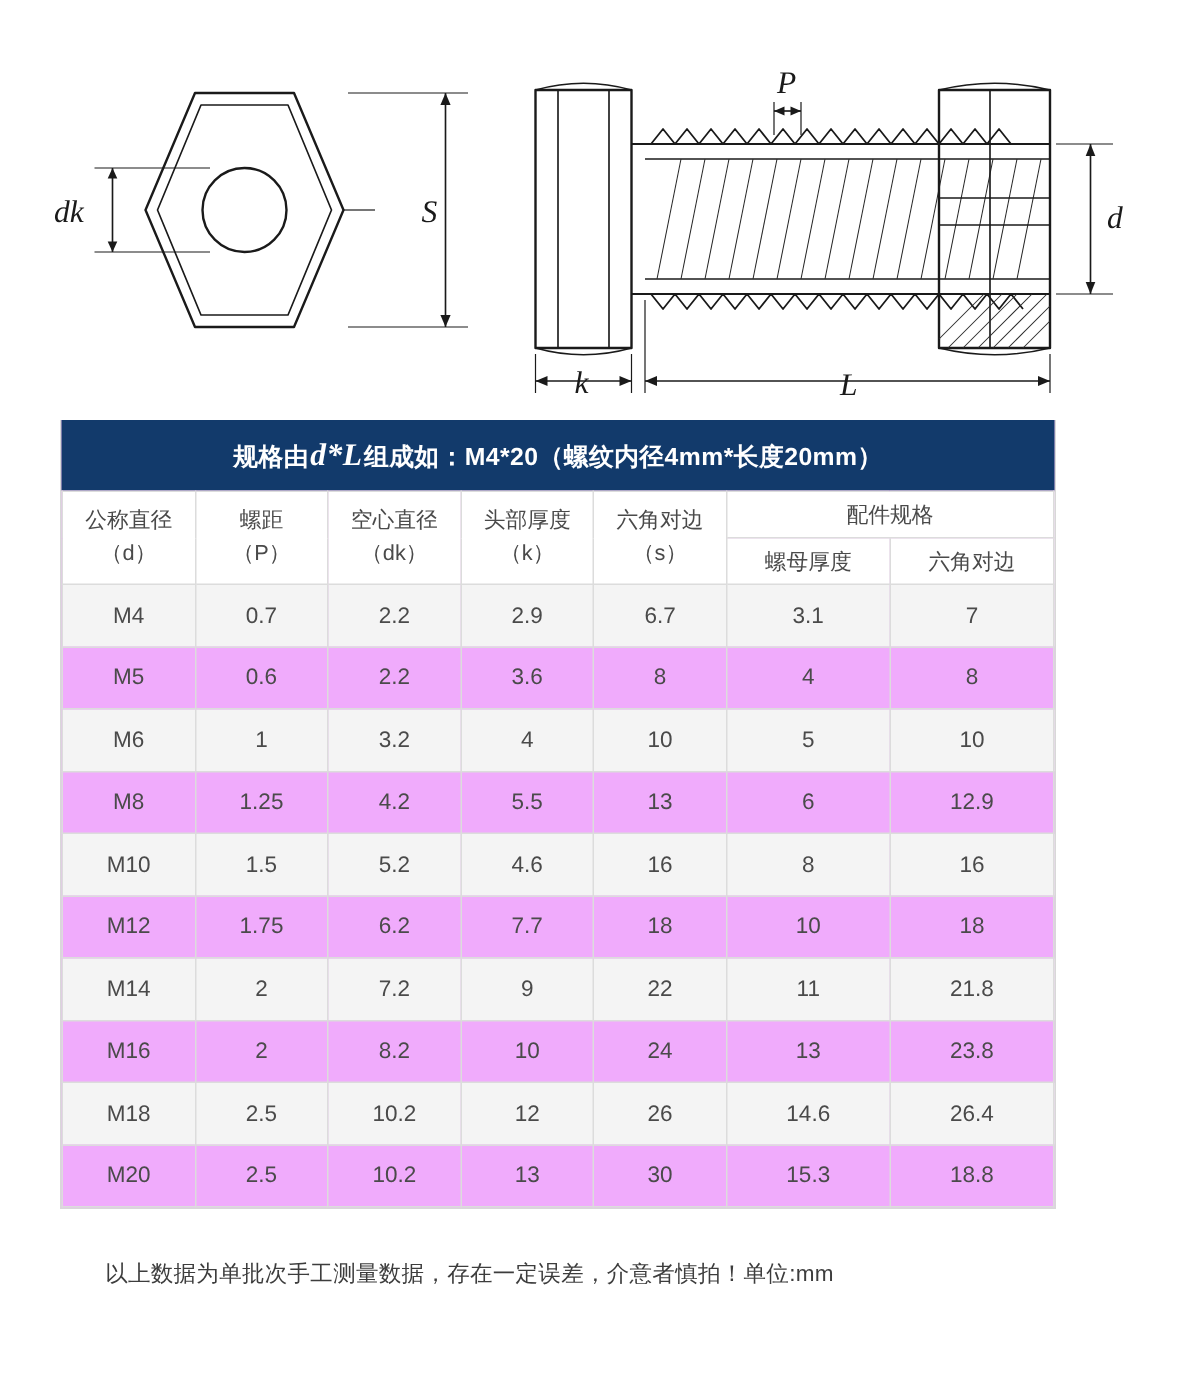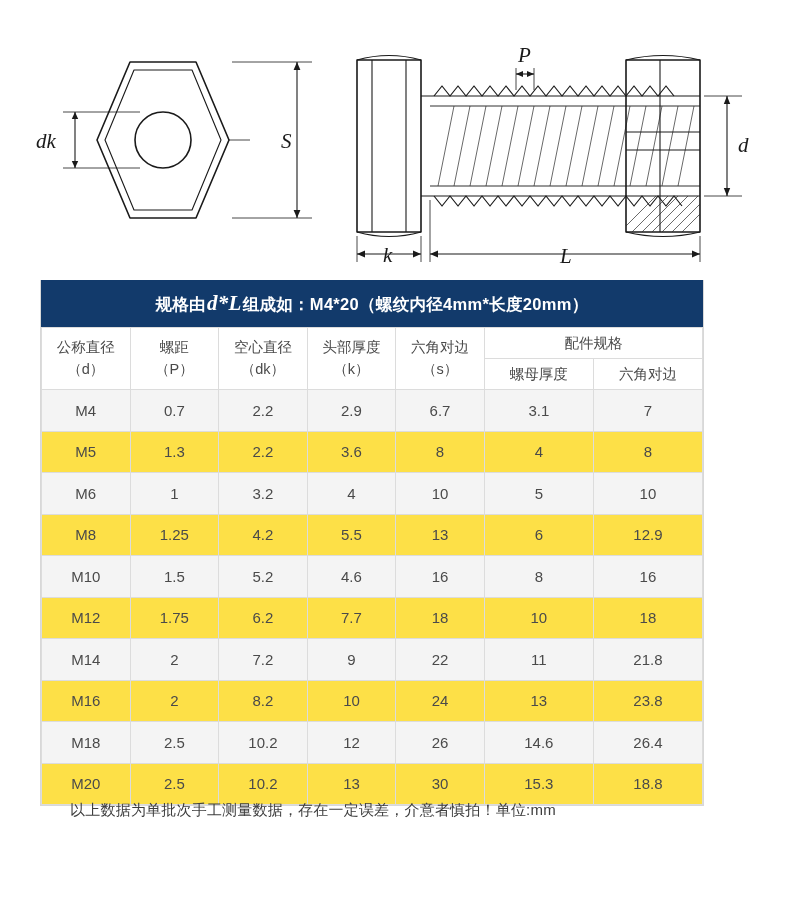--- a/index.html
+++ b/index.html
@@ -31,21 +31,21 @@
 
   
   .table-wrap {
     position: absolute;
     left: 40px;
     top: 280px;
     width: 664px;
     border: 1px solid #d8d8d8;
     border-top: none;
     box-sizing: border-box;
-    background: #fde047;
+    background: #f0abfc;
   }
   .table-title {
     background: #123a6b;
     color: #ffffff;
     text-align: center;
     font-size: 16.5px;
     font-weight: bold;
     padding: 11px 0 11px 0;
     letter-spacing: 0.3px;
     white-space: nowrap;
@@ -96,21 +96,21 @@
   }
   tr.data.alt td {
     background: #f4f4f4;
   }
   tr.hdr td { background: #ffffff; }
 
   
   .footnote {
     position: absolute;
     left: 0;
-    top: 801px;
+    top: 840px;
     width: 626px;
     text-align: center;
     font-size: 15px;
     color: #3d3d3d;
     letter-spacing: 0.2px;
   }
 </style>
 </head>
 <body>
 
@@ -276,21 +276,21 @@
           <td>M4</td>
           <td>0.7</td>
           <td>2.2</td>
           <td>2.9</td>
           <td>6.7</td>
           <td>3.1</td>
           <td>7</td>
         </tr>
         <tr class="data">
           <td>M5</td>
-          <td>1.3</td>
+          <td>0.6</td>
           <td>2.2</td>
           <td>3.6</td>
           <td>8</td>
           <td>4</td>
           <td>8</td>
         </tr>
         <tr class="data alt">
           <td>M6</td>
           <td>1</td>
           <td>3.2</td>

